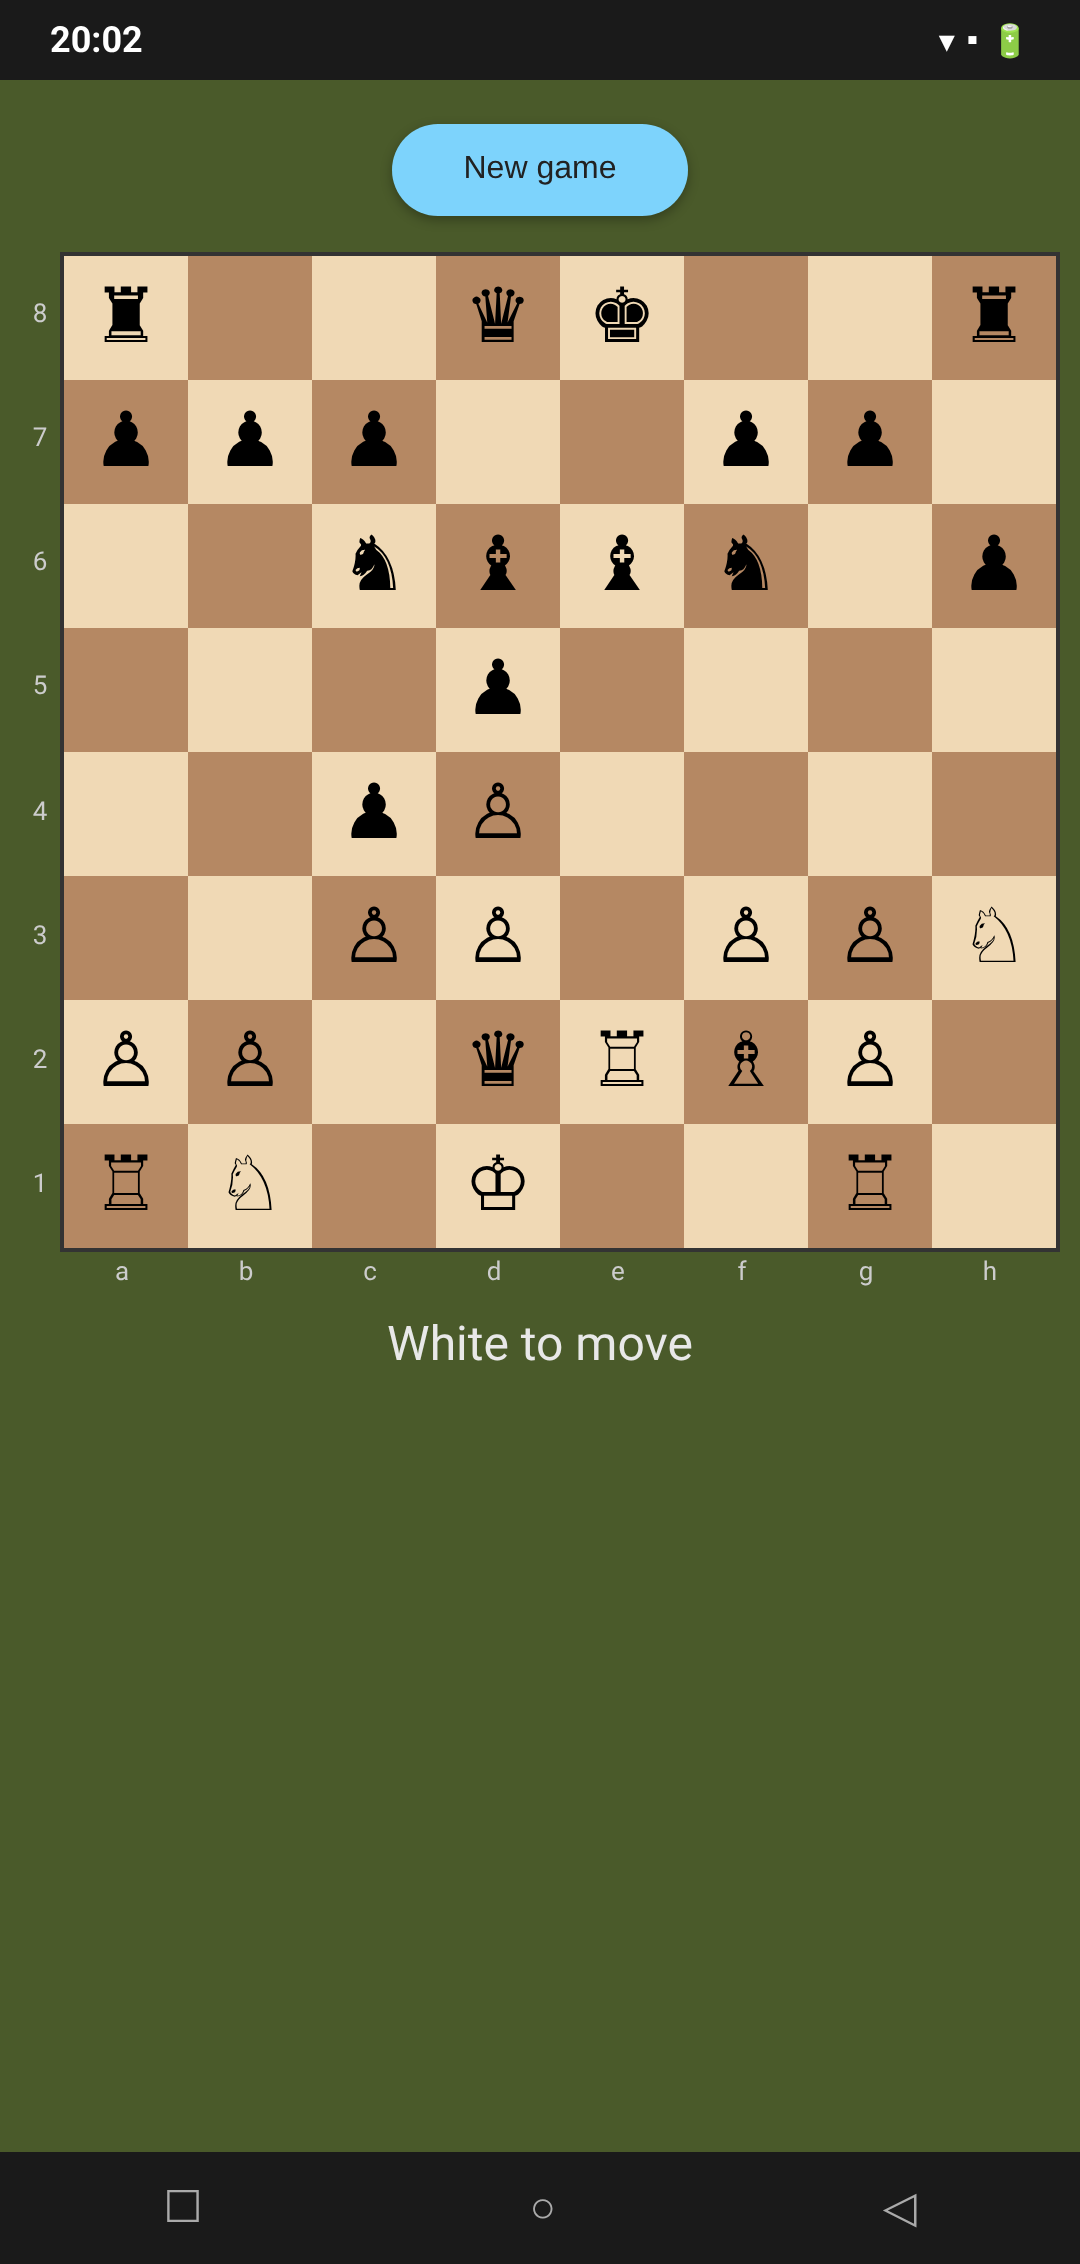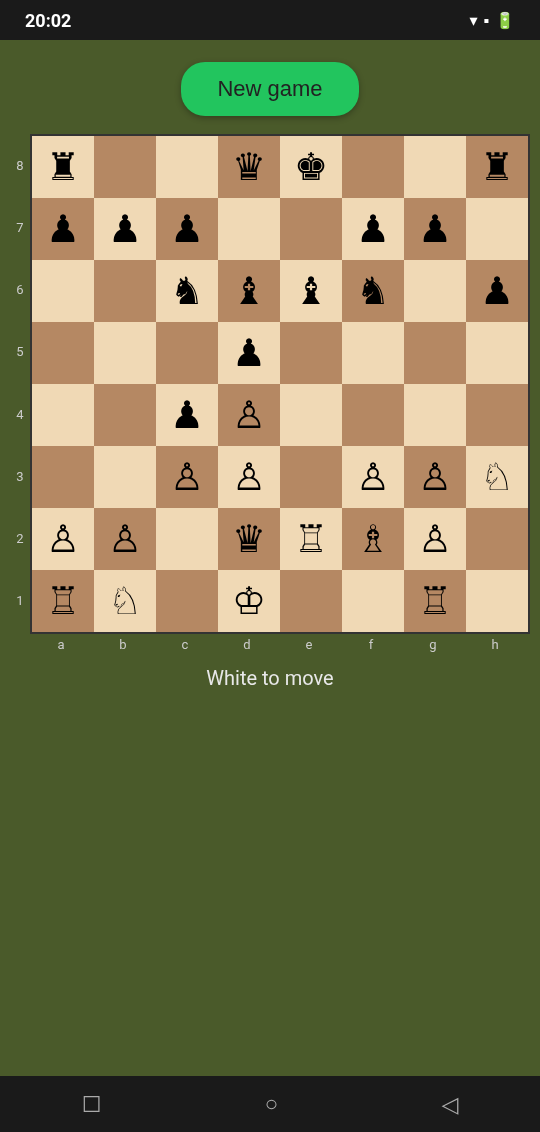--- a/index.html
+++ b/index.html
@@ -37,25 +37,25 @@
       gap: 6px;
     }
     .wifi-icon, .signal-icon, .battery-icon {
       color: white;
       font-size: 16px;
     }
 
     
     .new-game-btn {
       margin-top: 22px;
-      background-color: #22c55e;
+      background-color: #7dd3fc;
       border: none;
       border-radius: 24px;
       padding: 14px 36px;
-      font-size: 22px;
+      font-size: 16px;
       color: #222;
       cursor: pointer;
       font-weight: 500;
       box-shadow: 0 2px 6px rgba(0,0,0,0.3);
     }
 
     
     .board-container {
       margin-top: 18px;
       position: relative;
@@ -122,21 +122,21 @@
       text-align: center;
       color: #ccc;
       font-size: 13px;
       padding-top: 3px;
     }
 
     
     .status-text {
       margin-top: 14px;
       color: #e8e8e8;
-      font-size: 20px;
+      font-size: 24px;
       font-weight: 400;
     }
 
     
     .nav-bar {
       position: absolute;
       bottom: 0;
       width: 100%;
       height: 56px;
       background-color: #1a1a1a;

